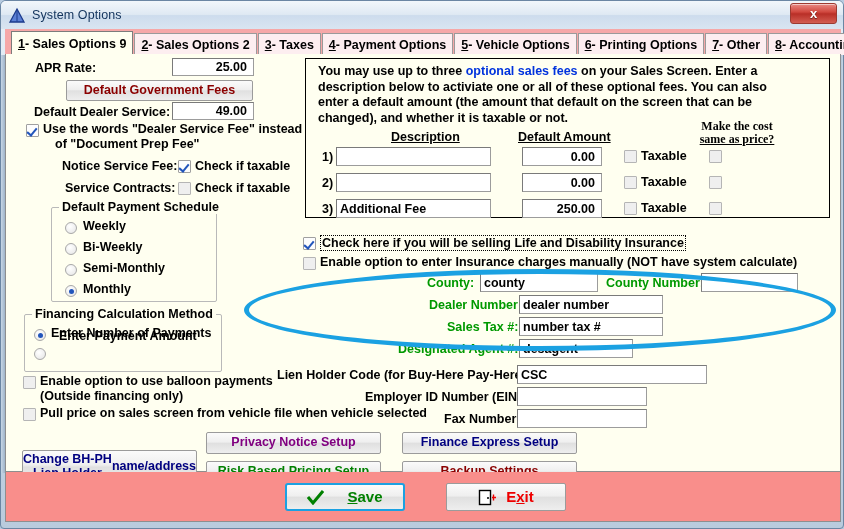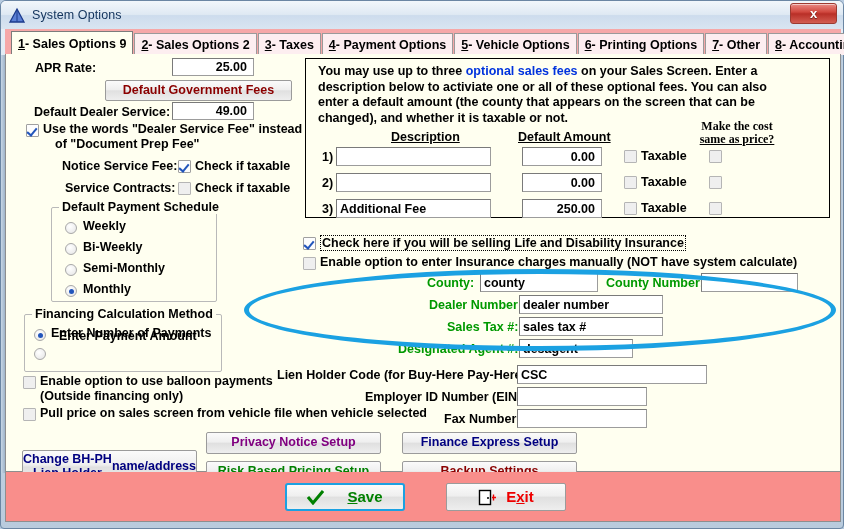--- a/index.html
+++ b/index.html
@@ -230,21 +230,21 @@
   </div>
 
   <div id="leftrail"></div>
   <div id="rightrail"></div>
 
   <div id="client">
 
     <span class="lbl" style="left:29px; top:7px;">APR Rate:</span>
     <div class="txt right" style="left:166px; top:4px; width:82px; height:18px;">25.00</div>
 
-    <div class="btn" style="left:60px; top:26px; width:187px; height:21px; color:#8b0000;margin-left:39px;">Default Government Fees</div>
+    <div class="btn" style="left:60px; top:26px; width:187px; height:21px; color:#8b0000;">Default Government Fees</div>
 
     <span class="lbl" style="left:28px; top:51px;">Default Dealer Service:</span>
     <div class="txt right" style="left:166px; top:48px; width:82px; height:18px;">49.00</div>
 
     <div class="cb checked" style="left:20px; top:70px;"></div>
     <span class="lbl" style="left:37px; top:68px;">Use the words "Dealer Service Fee" instead</span>
     <span class="lbl" style="left:49px; top:83px;">of "Document Prep Fee"</span>
 
     <span class="lbl" style="left:56px; top:105px;">Notice Service Fee:</span>
     <div class="cb checked" style="left:172px; top:106px;"></div>
@@ -279,21 +279,21 @@
     <span class="lbl" style="left:34px; top:335px;">(Outside financing only)</span>
 
     <div class="cb dis" style="left:17px; top:354px;"></div>
     <span class="lbl" style="left:34px; top:352px;">Pull price on sales screen from vehicle file when vehicle selected</span>
 
     <div class="panel" style="left:299px; top:4px; width:525px; height:160px;"></div>
 
     <div class="para" style="left:312px; top:10px; width:505px;">
       <span>You may use up to three </span><span class="link">optional sales fees</span><span> on your Sales Screen.  Enter a</span><br>
       <span>description below to activiate one or all of these optional fees.  You can also</span><br>
-      <span>enter a default amount (the county that appears on the screen that can be</span><br>
+      <span>enter a default amount (the amount that default on the screen that can be</span><br>
       <span>changed), and whether it is taxable or not.</span>
     </div>
 
     <span class="lbl uh" style="left:385px; top:76px;">Description</span>
     <span class="lbl uh" style="left:512px; top:76px;">Default Amount</span>
     <div class="serif-hdr" style="left:672px; top:66px; width:118px;">
       <span>Make the cost</span><br>
       <span class="uh">same as price?</span>
     </div>
 
@@ -327,21 +327,21 @@
     <span class="lbl green" style="left:421px; top:222px;">County:</span>
     <div class="txt" style="left:474px; top:219px; width:118px; height:19px;">county</div>
 
     <span class="lbl green" style="left:600px; top:222px;">County Number:</span>
     <div class="txt" style="left:695px; top:219px; width:97px; height:19px;"></div>
 
     <span class="lbl green" style="left:423px; top:244px;">Dealer Number:</span>
     <div class="txt" style="left:513px; top:241px; width:144px; height:19px;">dealer number</div>
 
     <span class="lbl green" style="left:441px; top:266px;">Sales Tax #:</span>
-    <div class="txt" style="left:513px; top:263px; width:144px; height:19px;">sales tax #</div>
+    <div class="txt" style="left:513px; top:263px; width:144px; height:19px;">number tax #</div>
 
     <span class="lbl green" style="left:392px; top:288px;">Designated Agent #:</span>
     <div class="txt" style="left:513px; top:285px; width:114px; height:19px;">desagent</div>
 
     <span class="lbl" style="left:271px; top:314px;">Lien Holder Code (for Buy-Here Pay-Here):</span>
     <div class="txt" style="left:511px; top:311px; width:190px; height:19px;">CSC</div>
 
     <span class="lbl" style="left:359px; top:336px;">Employer ID Number (EIN):</span>
     <div class="txt" style="left:511px; top:333px; width:130px; height:19px;"></div>
 

